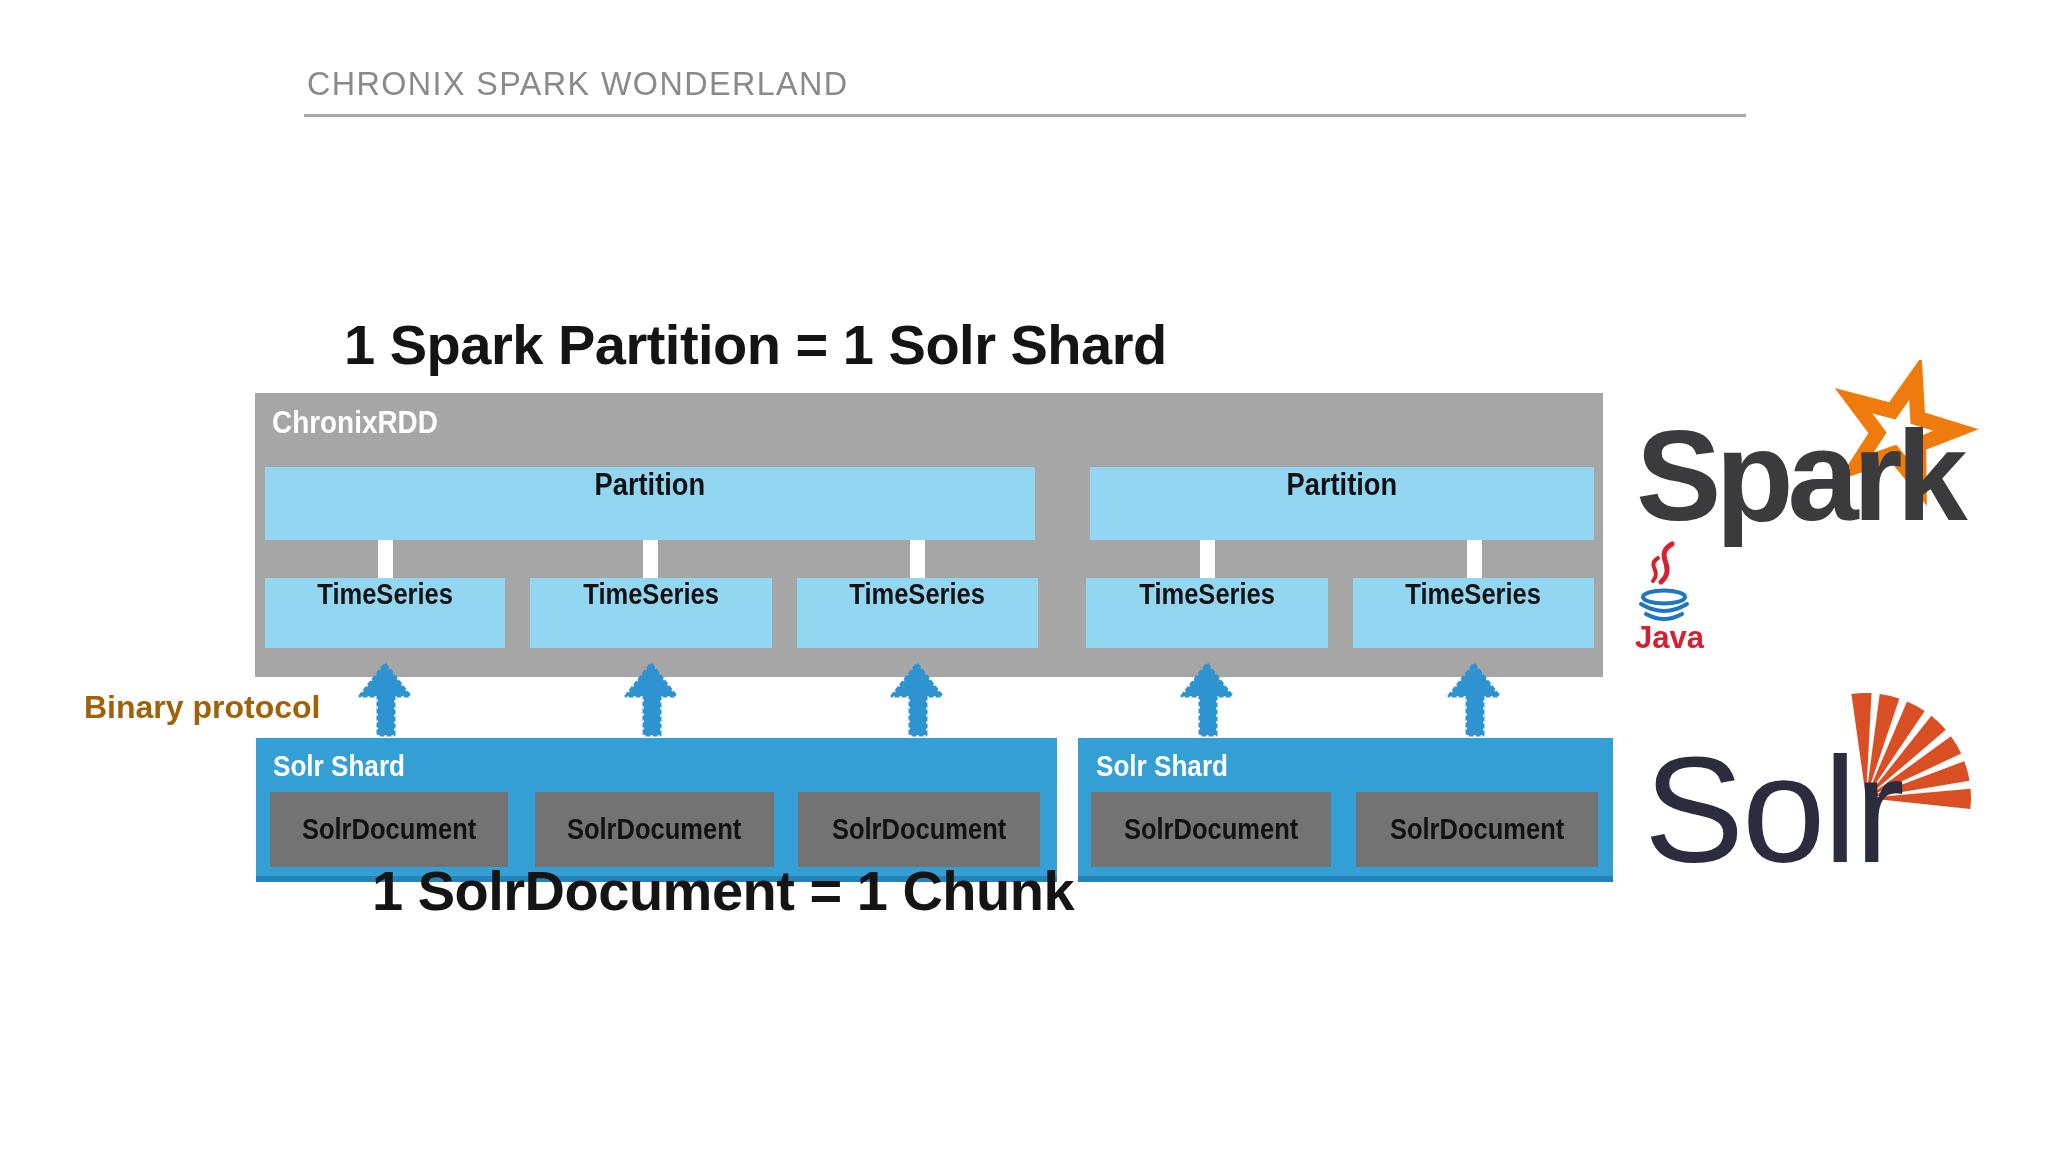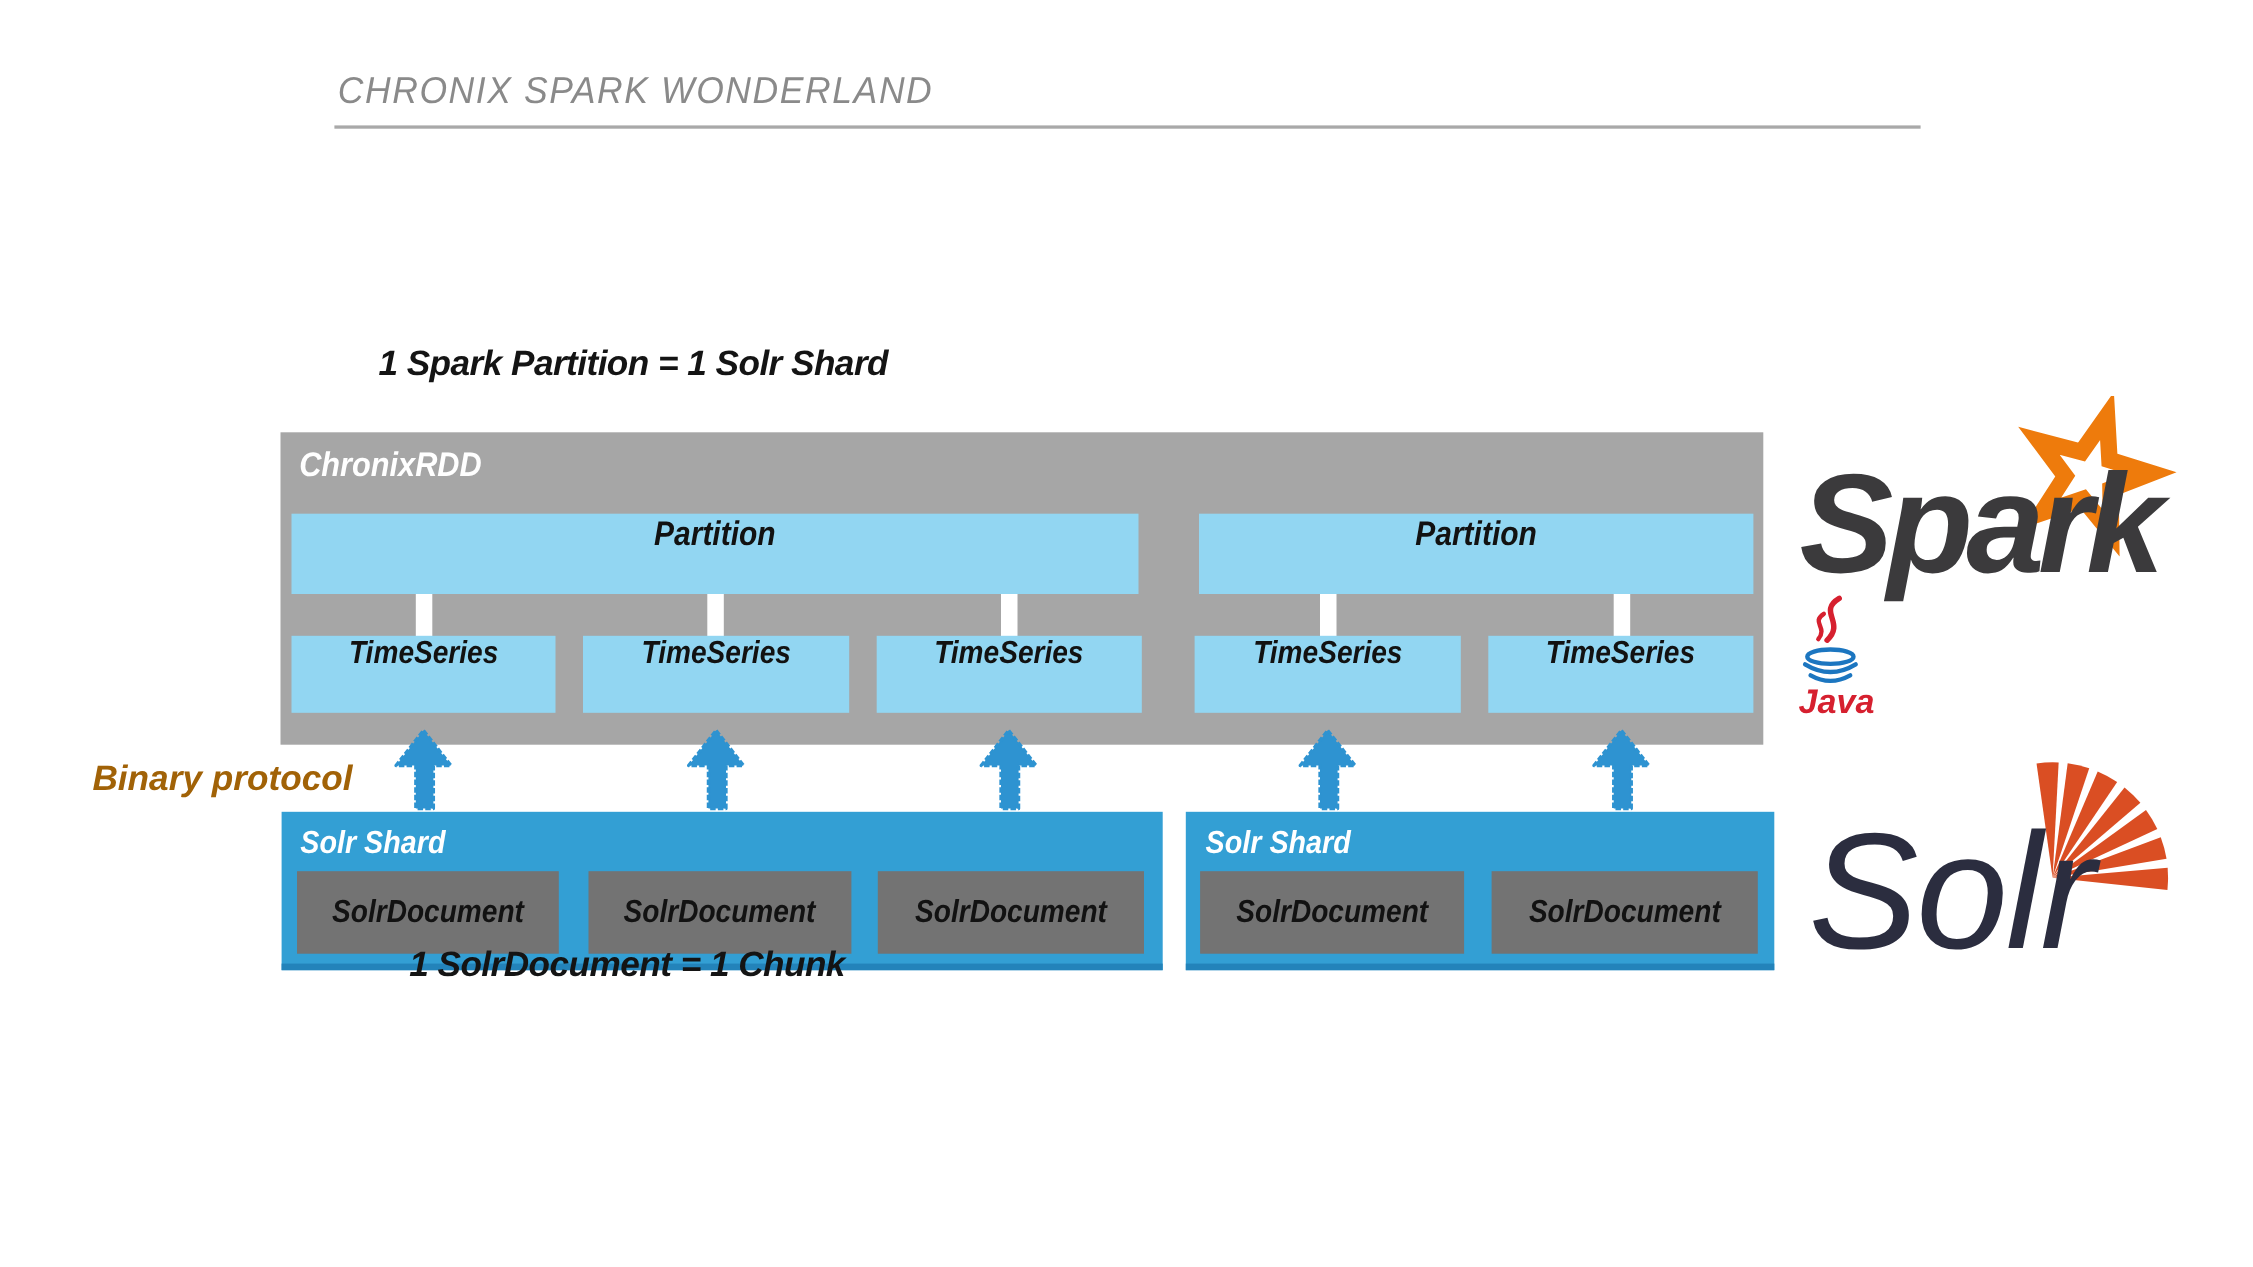--- a/index.html
+++ b/index.html
@@ -1,24 +1,24 @@
 <!DOCTYPE html>
 <html><head>
 <meta charset="utf-8">
 <style>
   html,body{margin:0;padding:0;background:#fff;}
   .canvas{position:relative;width:2048px;height:1072px;background:#ffffff;overflow:hidden;
-          font-family:"Liberation Sans",sans-serif;font-style:italic;}
+          font-family:"Liberation Sans",sans-serif;}
   .abs{position:absolute;}
 
   .slide-title{left:307px;top:64px;font-size:34px;font-weight:400;color:#8a8a8a;
                letter-spacing:1.5px;transform:scaleX(.95);transform-origin:left center;white-space:nowrap;}
   .title-rule{left:304px;top:114px;width:1442px;height:3px;background:#a9a9a9;}
 
-  .h-big{font-size:32px;font-weight:700;color:#141414;white-space:nowrap;letter-spacing:-.5px;}
+  .h-big{font-size:56px;font-weight:700;color:#141414;white-space:nowrap;letter-spacing:-.5px;}
   .h-top{left:344px;top:312px;}
   .h-bottom{left:372px;top:858px;}
   .binary{left:84px;top:689px;font-size:32px;font-weight:700;color:#a16207;white-space:nowrap;}
 
   .rdd-box{left:255px;top:393px;width:1348px;height:284px;background:#a6a6a6;}
   .rdd-label{left:272px;top:405px;font-size:31px;font-weight:700;color:#ffffff;
              transform:scaleX(.9);transform-origin:left center;white-space:nowrap;}
 
   .bar{display:flex;align-items:flex-start;justify-content:center;background:#92d6f2;}
   .bar .lbl{font-size:31px;font-weight:700;color:#121212;transform:scaleX(.88);white-space:nowrap;}

